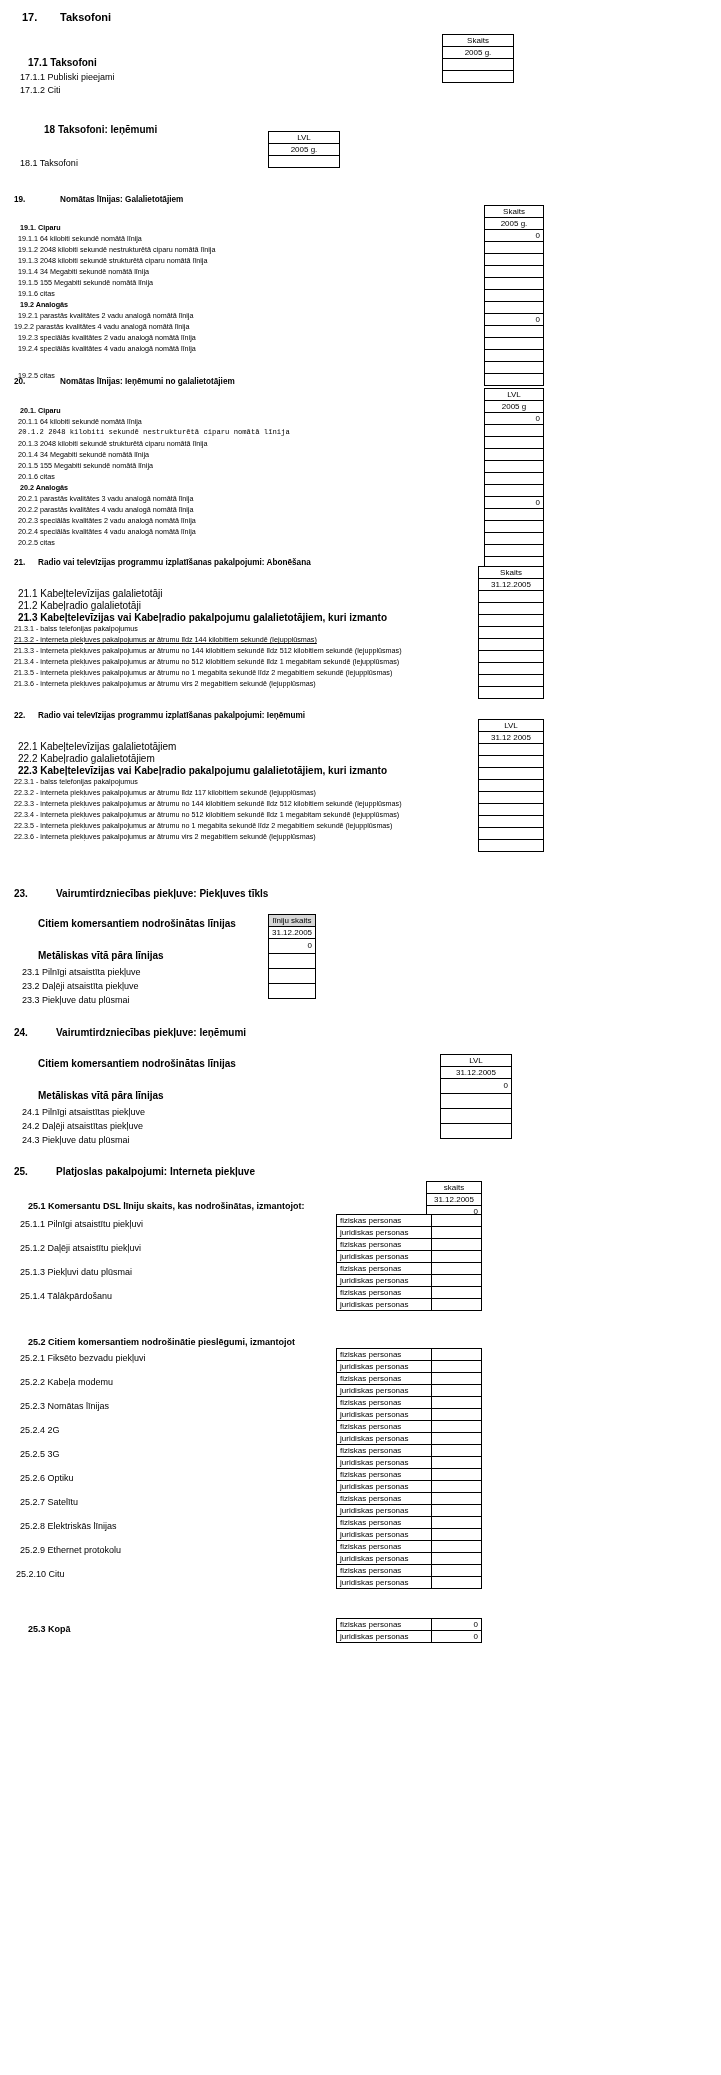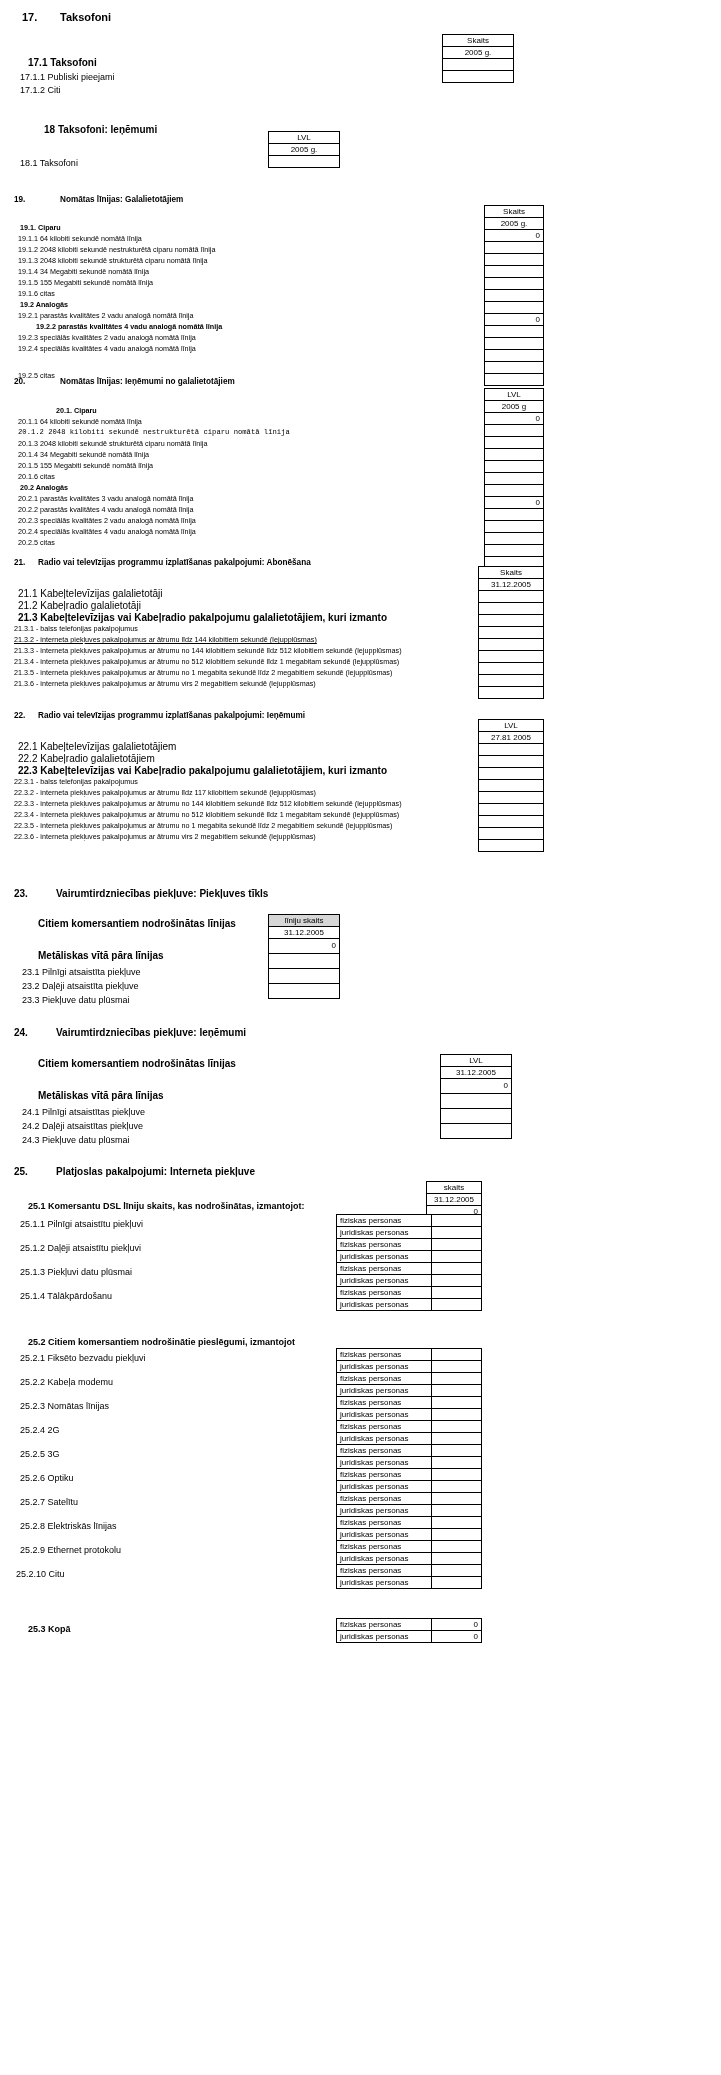--- a/index.html
+++ b/index.html
@@ -94,21 +94,21 @@
   <div class="t b s7" style="left:20px;top:223px;">19.1.  Ciparu</div>
   <div class="t s7" style="left:18px;top:234px;">19.1.1 64 kilobiti sekundē nomātā līnija</div>
   <div class="t s7" style="left:18px;top:245px;">19.1.2 2048  kilobiti sekundē nestrukturētā ciparu nomātā līnija</div>
   <div class="t s7" style="left:18px;top:256px;">19.1.3 2048  kilobiti sekundē strukturētā ciparu nomātā līnija</div>
   <div class="t s7" style="left:18px;top:267px;">19.1.4 34 Megabiti sekundē nomātā līnija</div>
   <div class="t s7" style="left:18px;top:278px;">19.1.5 155 Megabiti sekundē nomātā  līnija</div>
   <div class="t s7" style="left:18px;top:289px;">19.1.6 citas</div>
 
   <div class="t b s7" style="left:20px;top:300px;">19.2  Analogās</div>
   <div class="t s7" style="left:18px;top:311px;">19.2.1 parastās kvalitātes 2 vadu analogā nomātā līnija</div>
-  <div class="t s7" style="left:36px;top:322px;font-weight:bold;">19.2.2 parastās kvalitātes 4 vadu analogā nomātā līnija</div>
+  <div class="t s7" style="left:14px;top:322px;">19.2.2 parastās kvalitātes 4 vadu analogā nomātā līnija</div>
   <div class="t s7" style="left:18px;top:333px;">19.2.3 speciālās kvalitātes 2 vadu analogā nomātā līnija</div>
   <div class="t s7" style="left:18px;top:344px;">19.2.4 speciālās kvalitātes 4 vadu analogā nomātā līnija</div>
   <div class="t s7" style="left:18px;top:355px;margin-top:16px;">19.2.5 citas</div>
 
   <table class="grid" style="left:484px;top:205px;width:60px;">
     <tbody>
         <tr>
           <td class="hd">Skaits</td>
         </tr>
     <tr>
@@ -152,21 +152,21 @@
         </tr>
     <tr>
           <td class="num blank">&nbsp;</td>
         </tr>
   </tbody>
     </table>
 
   <div class="t b s8" style="left:14px;top:377px;">20.</div>
   <div class="t b s8" style="left:60px;top:377px;">Nomātas līnijas: Ieņēmumi no galalietotājiem</div>
 
-  <div class="t b s7" style="left:20px;top:406px;margin-left:36px;">20.1.  Ciparu</div>
+  <div class="t b s7" style="left:20px;top:406px;">20.1.  Ciparu</div>
   <div class="t s7" style="left:18px;top:417px;">20.1.1 64 kilobiti sekundē nomātā līnija</div>
   <div class="t s7" style="left:18px;top:428px;font-family:Liberation Mono, monospace;">20.1.2 2048  kilobiti sekundē nestrukturētā ciparu nomātā līnija</div>
   <div class="t s7" style="left:18px;top:439px;">20.1.3 2048  kilobiti sekundē strukturētā ciparu nomātā līnija</div>
   <div class="t s7" style="left:18px;top:450px;">20.1.4 34 Megabiti sekundē nomātā līnija</div>
   <div class="t s7" style="left:18px;top:461px;">20.1.5 155 Megabiti sekundē nomātā  līnija</div>
   <div class="t s7" style="left:18px;top:472px;">20.1.6 citas</div>
 
   <div class="t b s7" style="left:20px;top:483px;">20.2  Analogās</div>
   <div class="t s7" style="left:18px;top:494px;">20.2.1 parastās kvalitātes 3 vadu analogā nomātā līnija</div>
   <div class="t s7" style="left:18px;top:505px;">20.2.2 parastās kvalitātes 4 vadu analogā nomātā līnija</div>
@@ -287,21 +287,21 @@
   <div class="t s7" style="left:14px;top:810px;">22.3.4 - interneta piekļuves pakalpojumus ar ātrumu no  512 kilobitiem sekundē līdz 1 megabitam sekundē (lejupplūsmas)</div>
   <div class="t s7" style="left:14px;top:821px;">22.3.5 - interneta piekļuves pakalpojumus ar ātrumu no 1 megabita sekundē līdz 2 megabitiem sekundē (lejupplūsmas)</div>
   <div class="t s7" style="left:14px;top:832px;">22.3.6 - interneta piekļuves pakalpojumus ar ātrumu virs 2 megabitiem sekundē (lejupplūsmas)</div>
 
   <table class="grid" style="left:478px;top:719px;width:66px;">
     <tbody>
         <tr>
           <td class="hd">LVL</td>
         </tr>
     <tr>
-          <td class="hd">27.81 2005</td>
+          <td class="hd">31.12 2005</td>
         </tr>
     <tr>
           <td class="num blank">&nbsp;</td>
         </tr>
     <tr>
           <td class="num blank">&nbsp;</td>
         </tr>
     <tr>
           <td class="num blank">&nbsp;</td>
         </tr>
@@ -327,21 +327,21 @@
     </table>
 
   <div class="t b s10" style="left:14px;top:888px;">23.</div>
   <div class="t b s10" style="left:56px;top:888px;">Vairumtirdzniecības piekļuve: Piekļuves tīkls</div>
   <div class="t b s10" style="left:38px;top:918px;">Citiem komersantiem nodrošinātas līnijas</div>
   <div class="t b s10" style="left:38px;top:950px;">Metāliskas vītā pāra līnijas</div>
   <div class="t s9" style="left:22px;top:967px;">23.1 Pilnīgi atsaistīta piekļuve</div>
   <div class="t s9" style="left:22px;top:981px;">23.2 Daļēji atsaistīta piekļuve</div>
   <div class="t s9" style="left:22px;top:995px;">23.3 Piekļuve datu plūsmai</div>
 
-  <table class="grid" style="left:268px;top:914px;width:72px;padding-left:11px;">
+  <table class="grid" style="left:268px;top:914px;width:48px;padding-left:11px;">
     <tbody>
         <tr>
           <td class="hd" style="background:#d6d6d6;">līniju skaits</td>
         </tr>
     <tr>
           <td class="hd">31.12.2005</td>
         </tr>
     <tr>
           <td class="num" style="height:14px;line-height:14px;">0</td>
         </tr>

